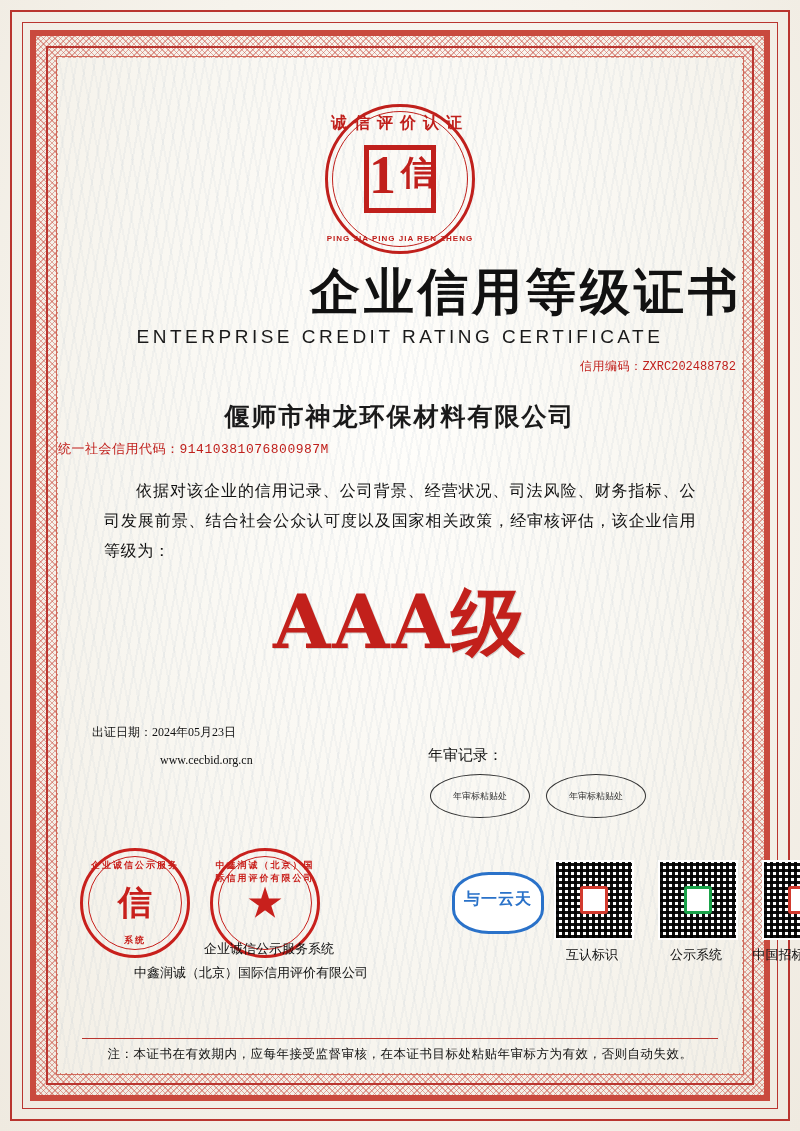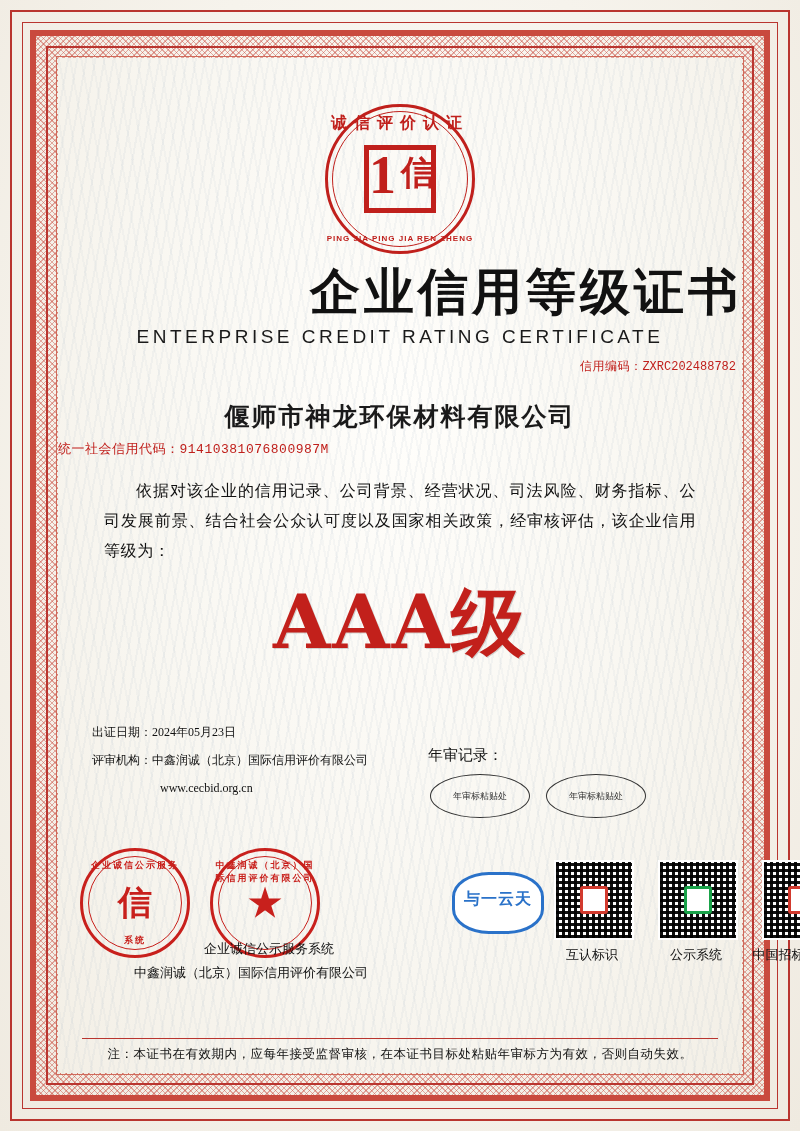--- a/index.html
+++ b/index.html
@@ -257,23 +257,20 @@
     <div class="body-text">
       <span class="ind">依据对该企业的信用记录、公司背景、经营状况、司法风险、财务指标、公司发展前景、结合社会公众认可度以及国家相关政策，经审核评估，该企业信用等级为：</span>
     </div>
 
     <div class="grade">AAA级</div>
 
     <div class="info">
       <div class="row">
         <span class="lbl">出证日期：</span><span class="val">2024年05月23日</span>
       </div>
-      <div class="row">
-        <span class="lbl">评审机构：</span><span class="lbl">中鑫润诚（北京）国际信用评价有限公司</span>
-      </div>
       <div class="row url2">
         <span class="val">www.cecbid.org.cn</span>
       </div>
     </div>
 
     <div class="annual">年审记录：</div>
     <div class="stamp-slot slot1">年审标粘贴处</div>
     <div class="stamp-slot slot2">年审标粘贴处</div>
 
     <div class="seals">

